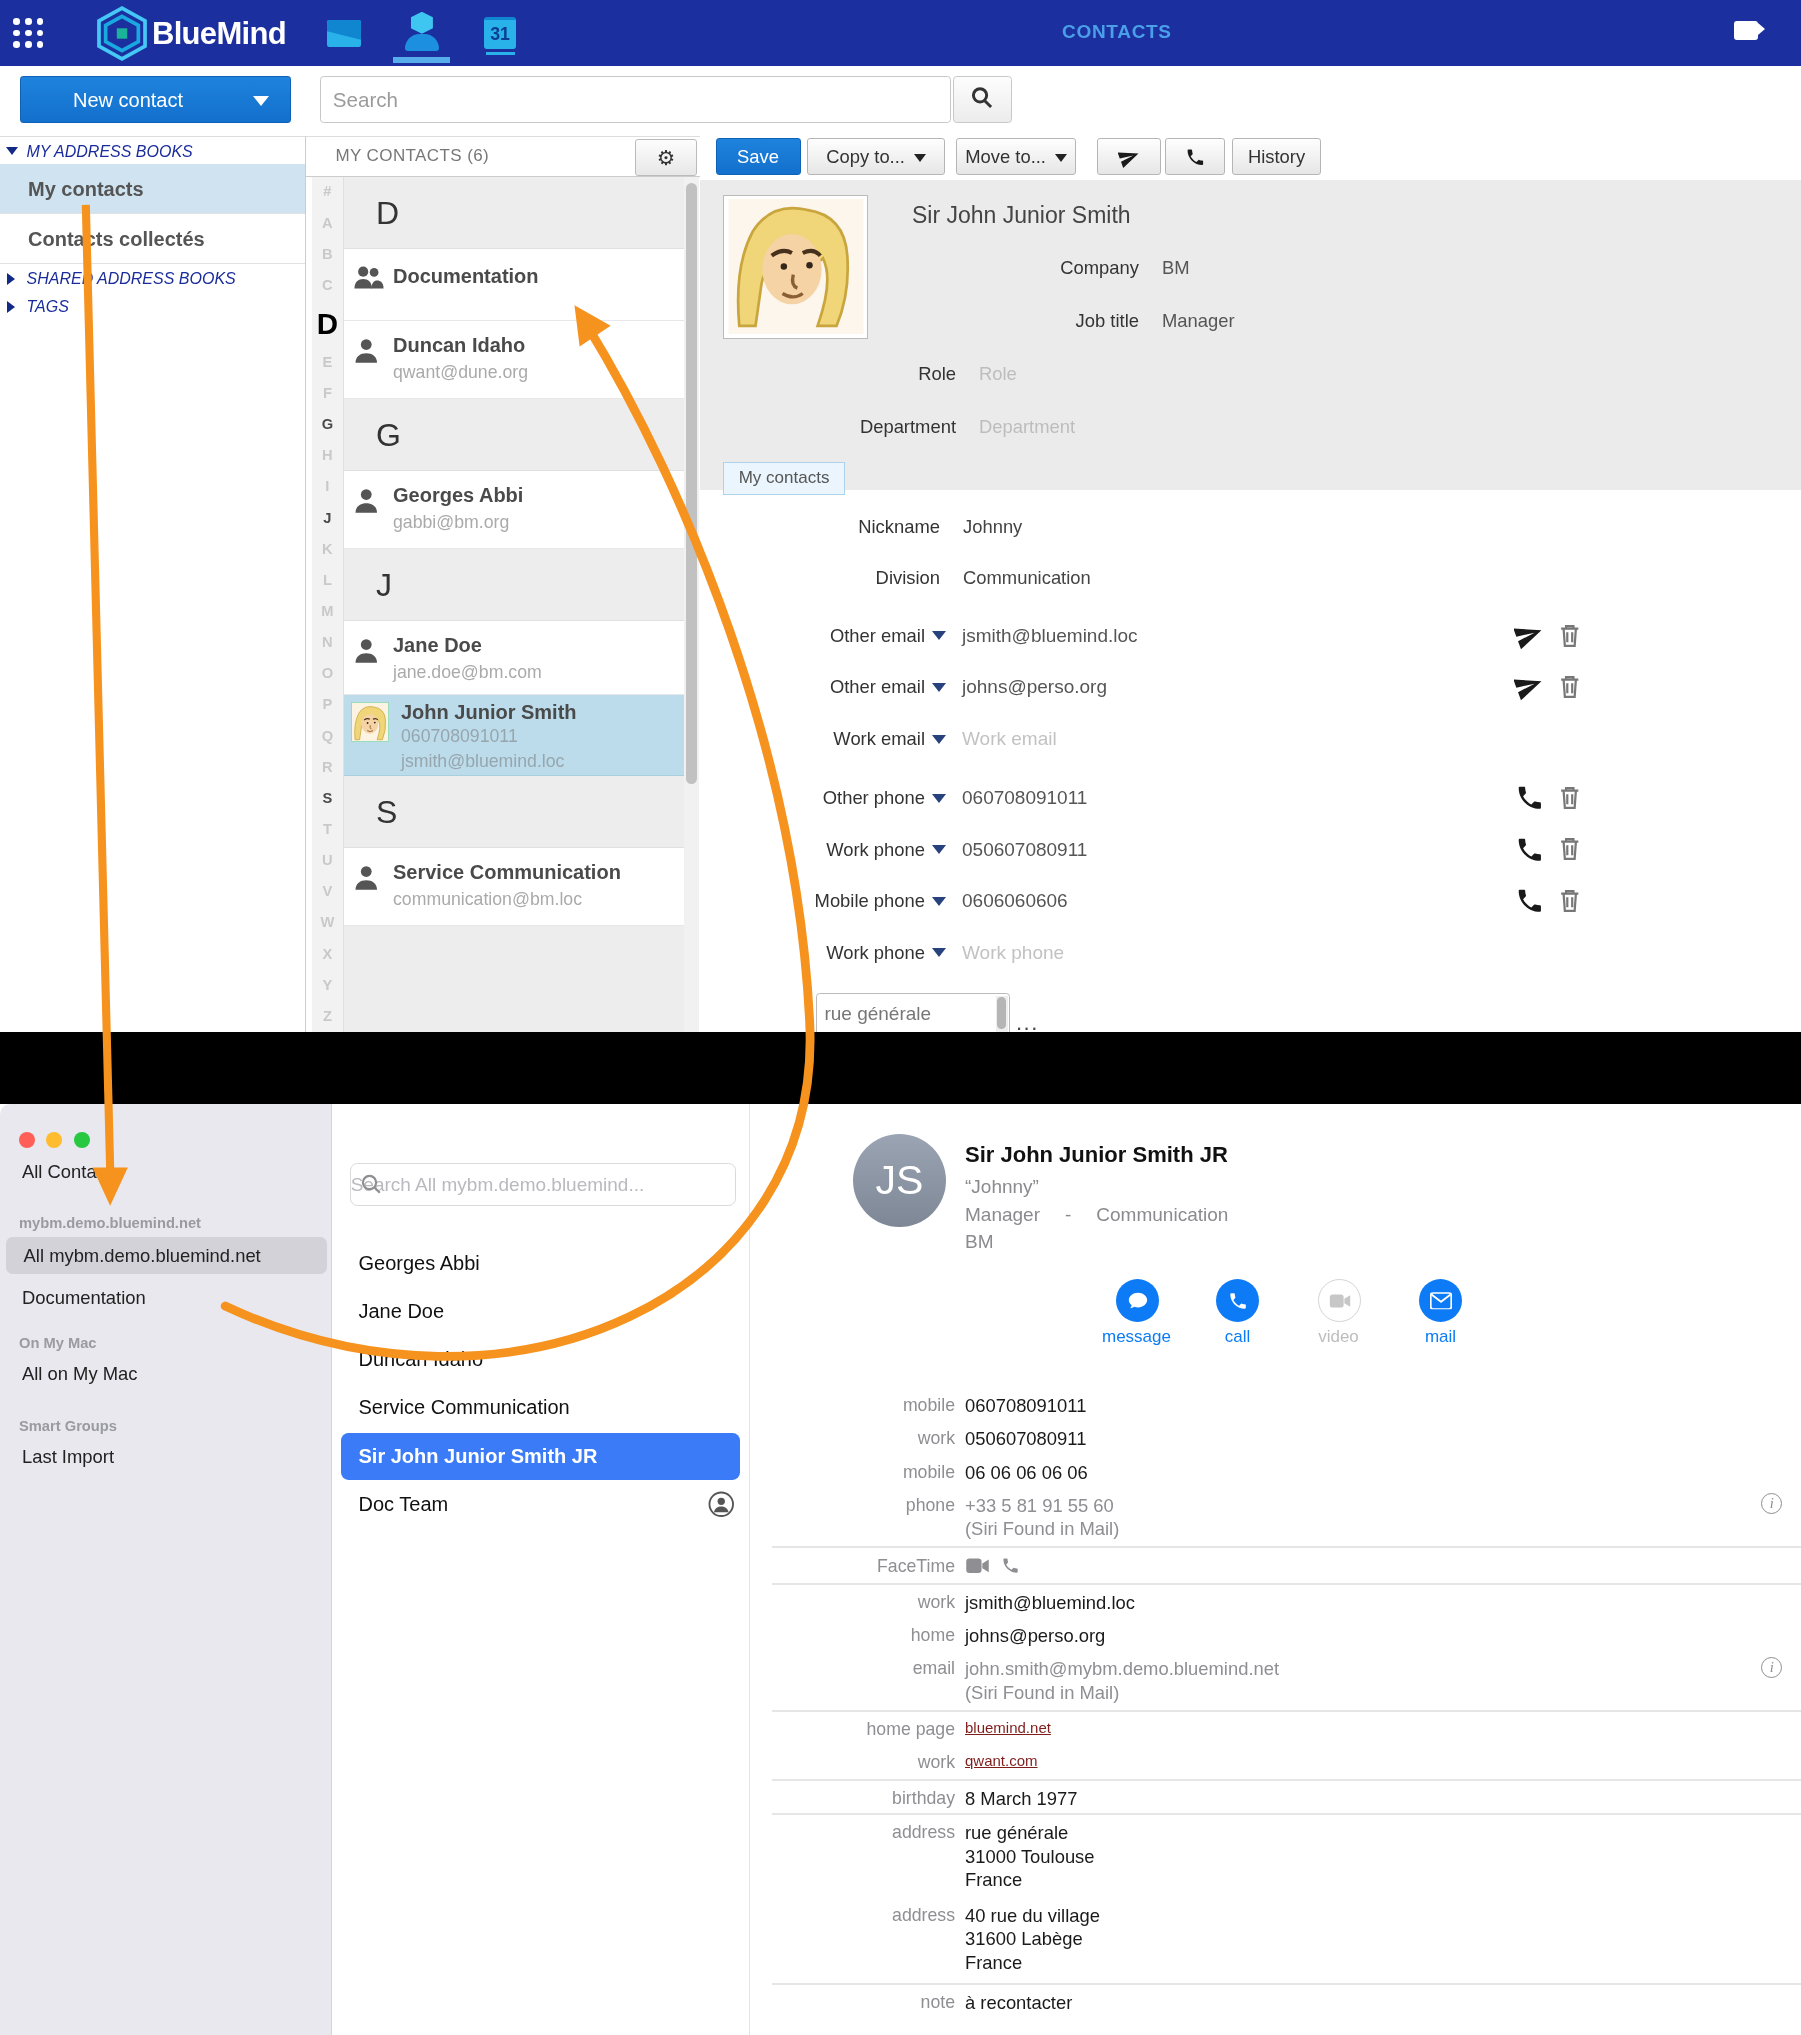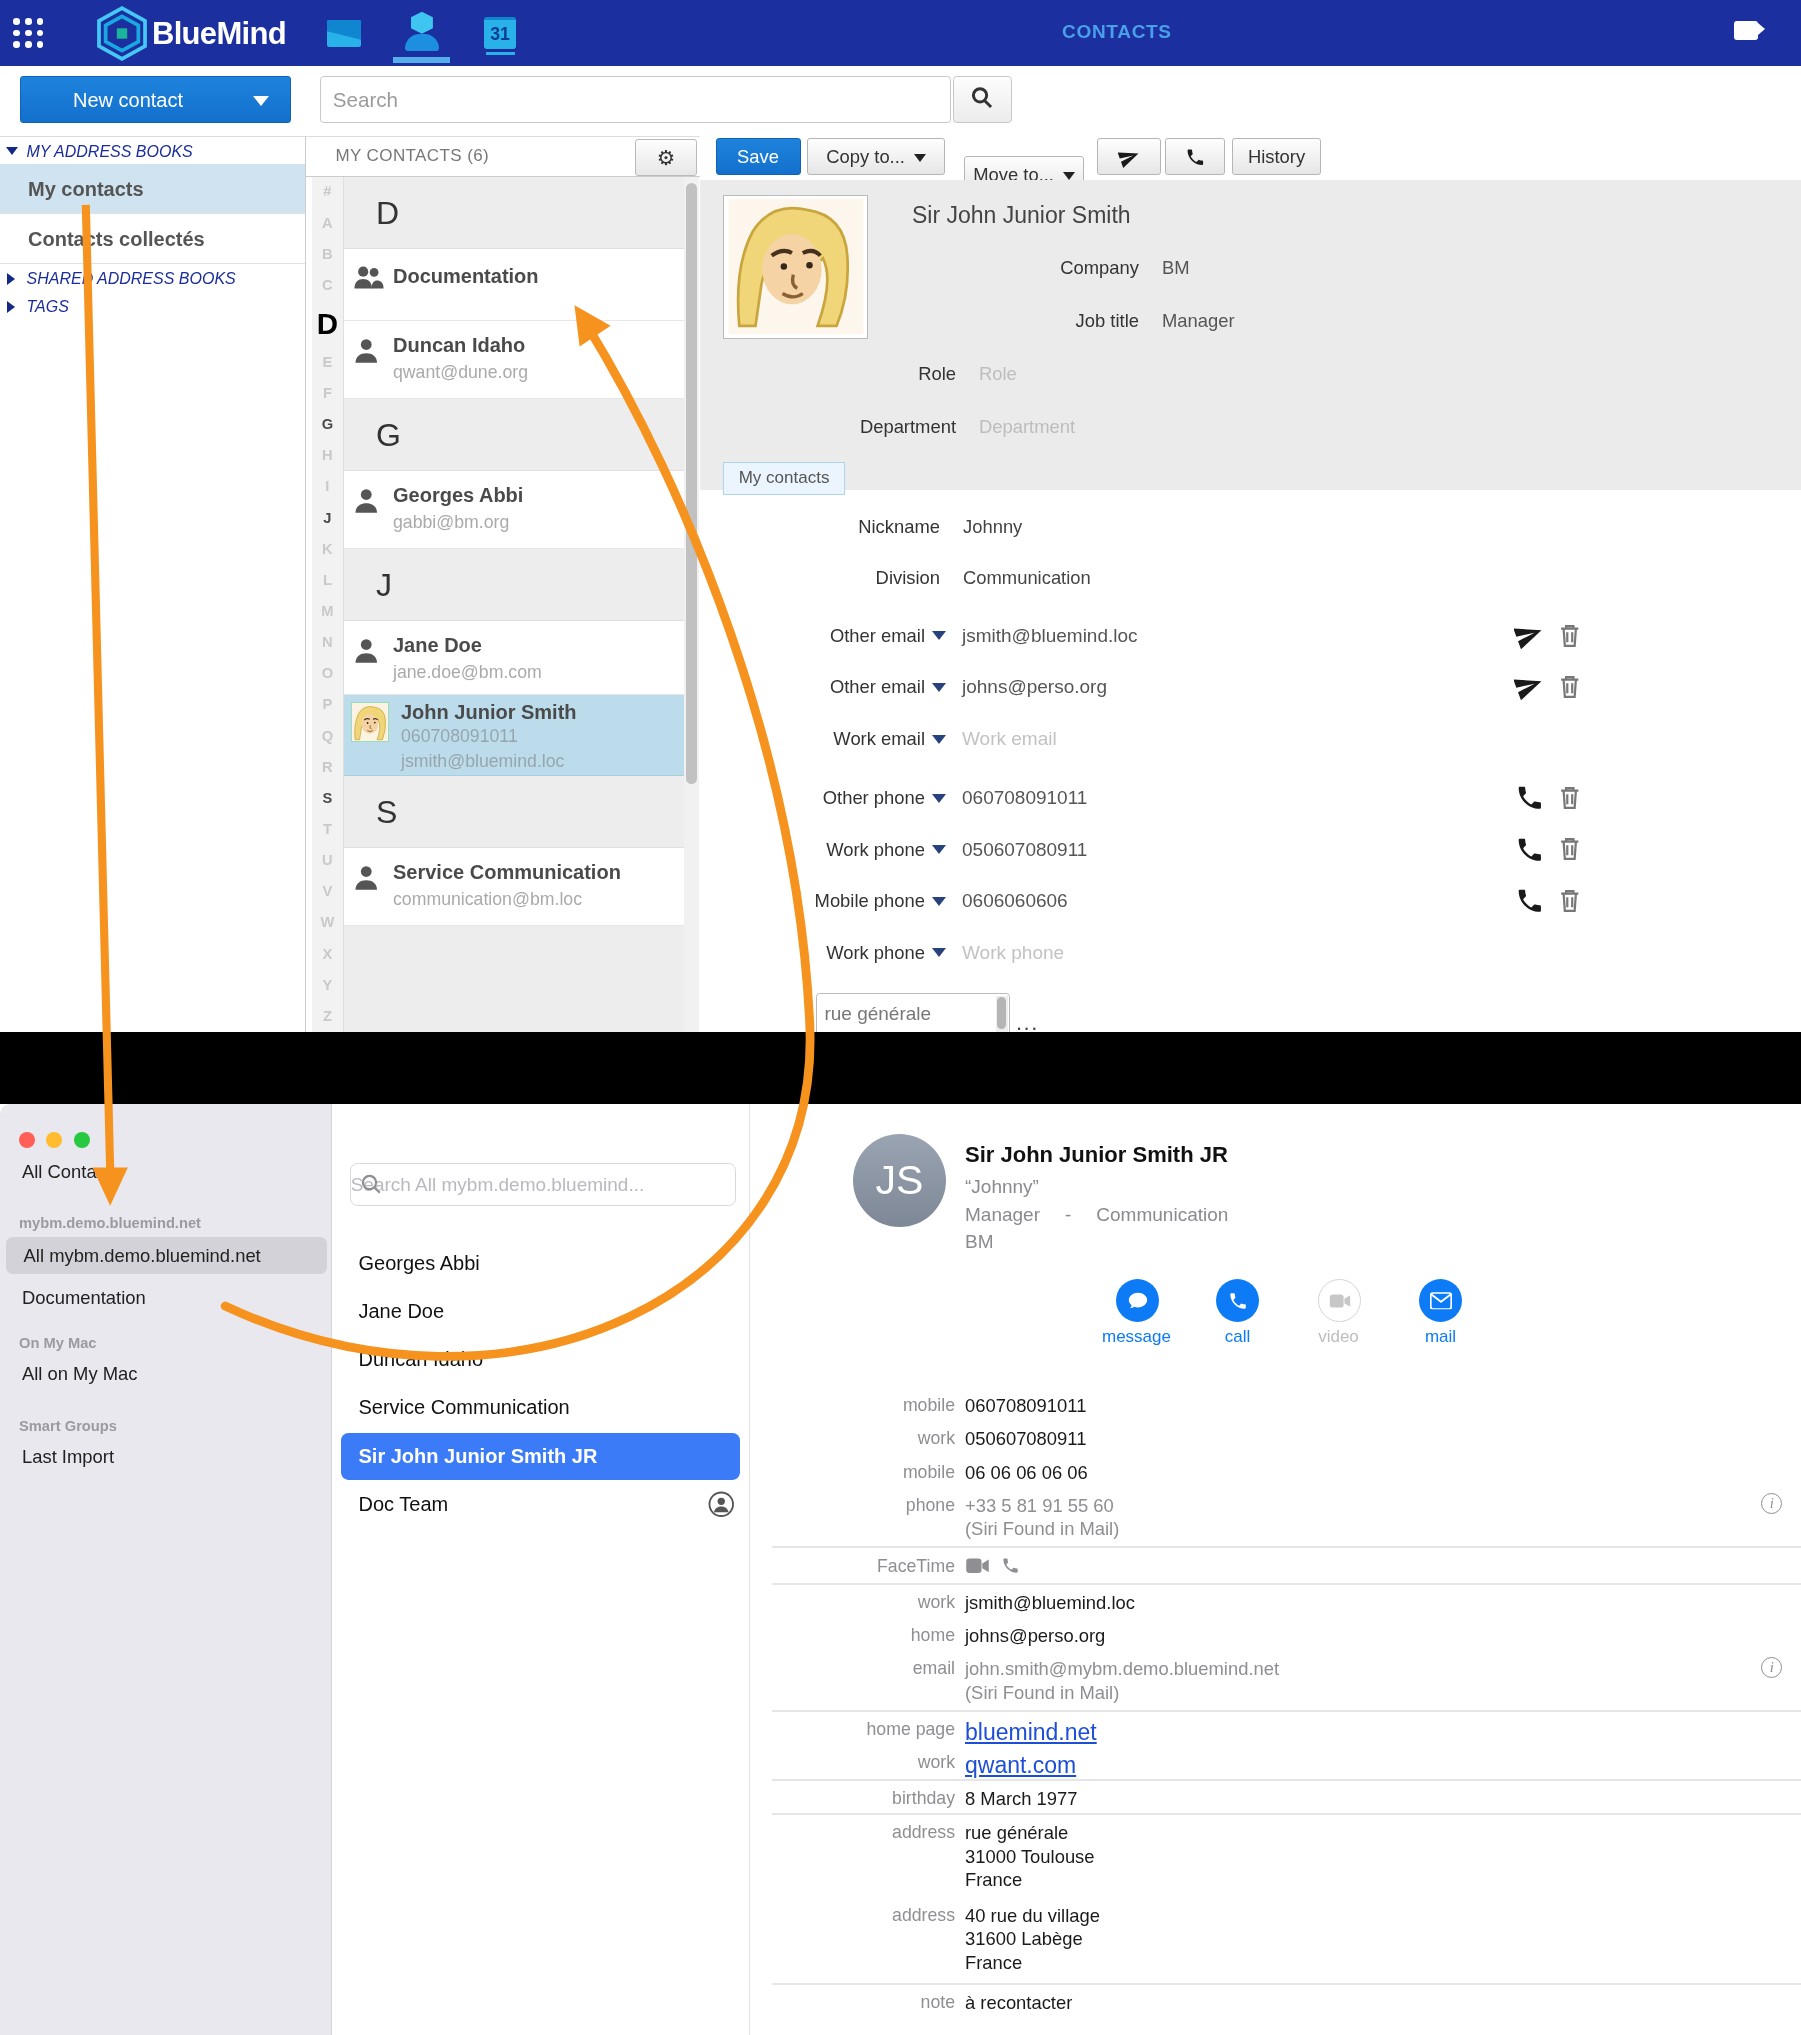--- a/index.html
+++ b/index.html
@@ -118,21 +118,21 @@
   .mac-sub { position:absolute; left:215px; font-size:19px; color:#8a8a8f; }
   .mac-job span { margin-right:25px; }
   .act { position:absolute; top:175px; width:43px; height:43px; border-radius:50%; background:#0d7bf5; }
   .act.dis { background:#fff; border:1.5px solid #d5d5d5; }
   .act svg { position:absolute; left:50%; top:50%; transform:translate(-50%,-50%); }
   .act-lbl { position:absolute; top:223px; width:103px; text-align:center; font-size:17px; color:#0d7bf5; }
   .act-lbl.dis { color:#bdbdbd; }
   .mlabel { position:absolute; left:0; width:205px; text-align:right; font-size:17.7px; color:#8e8e93; }
   .mvalue { position:absolute; left:215px; font-size:18.4px; color:#1a1a1a; }
   .mnote { position:absolute; left:215px; font-size:18.4px; color:#8e8e93; }
-  .mlink { font-size:23px; color:#1d4ed8; text-decoration:underline; }
+  .mlink { font-size:15px; color:#7f1d1d; text-decoration:underline; }
   .msep { position:absolute; left:22px; width:1029px; height:1.5px; background:#e6e6e6; }
   .info-btn { position:absolute; left:1011px; width:21.4px; height:21.4px; border:1.5px solid #8e8e93; border-radius:50%;
     color:#8e8e93; font-size:14.7px; font-style:italic; font-family:"Liberation Serif",serif; text-align:center; line-height:18.4px; }
   .arrows { position:absolute; left:0; top:0; z-index:60; pointer-events:none; }
 </style>
 </head>
 <body>
 
 <div class="stage">
 
@@ -289,21 +289,21 @@
       </div>
       <div class="bm-scroll">
           <div class="thumb2"></div>
         </div>
     </div>
   </section>
 
   <section class="bm-detail">
     <button class="tbtn blue" style="left:15.5px;width:85px;">Save</button>
     <button class="tbtn" style="left:107px;width:138px;"><span>Copy to...</span><span class="cd"></span></button>
-    <button class="tbtn" style="left:264px;width:120px;margin-top:18px;"><span>Move to...</span><span class="cd"></span></button>
+    <button class="tbtn" style="left:256px;width:120px;"><span>Move to...</span><span class="cd"></span></button>
     <button class="tbtn" style="left:397px;width:64px;">
       <svg width="22" height="22" viewBox="0 0 24 24" style="margin-top:6.6px;">
           <path d="M2 21l21-9L2 3v7l15 2-15 2z" fill="#1a1a1a" transform="rotate(-20 12 12)"></path>
         </svg>
     </button>
     <button class="tbtn" style="left:465px;width:60px;">
       <svg width="20.6" height="20.6" viewBox="0 0 24 24" style="margin-top:7.4px;">
           <path d="M6.6 10.8c1.5 2.9 3.8 5.2 6.7 6.7l2.2-2.2c.3-.3.7-.4 1-.2 1.1.4 2.4.6 3.6.6.6 0 1 .4 1 1V20c0 .6-.4 1-1 1C10.8 21 3 13.2 3 4c0-.6.4-1 1-1h3.3c.6 0 1 .4 1 1 0 1.3.2 2.5.6 3.6.1.4 0 .7-.2 1l-2.1 2.2z" fill="#1a1a1a"></path>
         </svg>
     </button>

